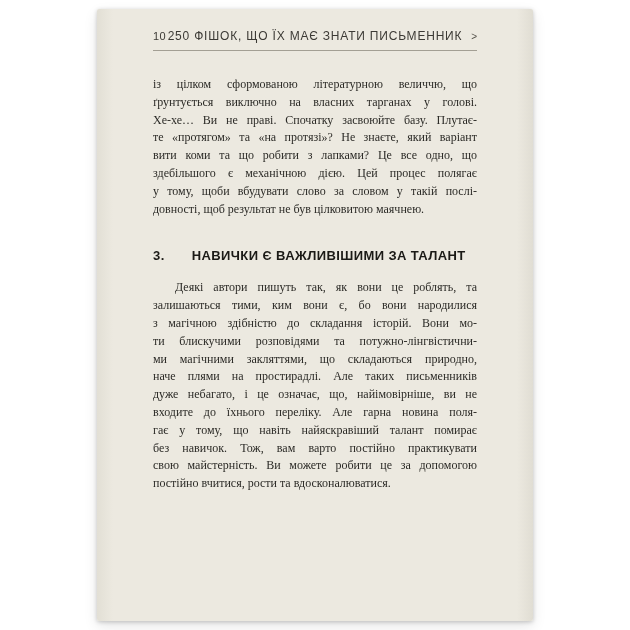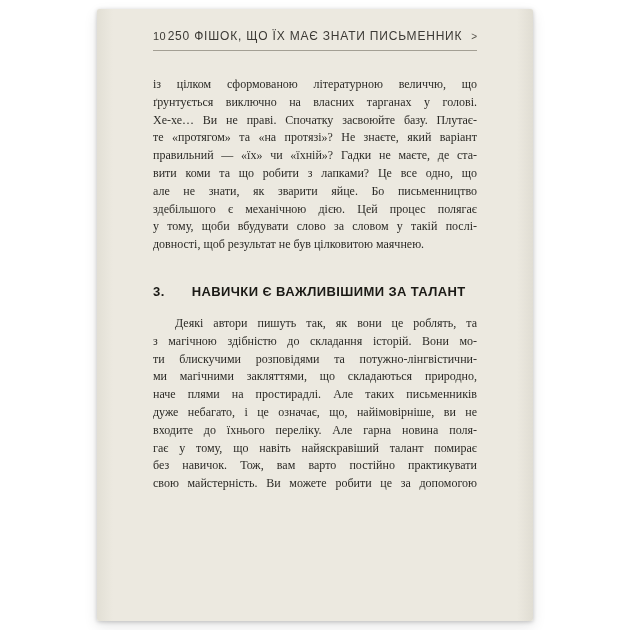--- a/index.html
+++ b/index.html
@@ -106,40 +106,40 @@
       <span class="runtitle">250 ФІШОК, ЩО ЇХ МАЄ ЗНАТИ ПИСЬМЕННИК</span>
       <span class="chev">&gt;</span>
     </div>
     <div class="rule"></div>
 
     <div class="para para-first">
         <div class="line">із цілком сформованою літературною величчю, що</div>
         <div class="line">ґрунтується виключно на власних тарганах у голові.</div>
         <div class="line">Хе-хе… Ви не праві. Спочатку засвоюйте базу. Плутає-</div>
         <div class="line">те «протягом» та «на протязі»? Не знаєте, який варіант</div>
-        <div class="line">правильний — «їх» чи «їхній»? Гадки не маєте, де ста-</div>
         <div class="line">вити коми та що робити з лапками? Це все одно, що</div>
-        <div class="line">але не знати, як зварити яйце. Бо письменництво</div>
         <div class="line">здебільшого є механічною дією. Цей процес полягає</div>
         <div class="line">у тому, щоби вбудувати слово за словом у такій послі-</div>
         <div class="line last">довності, щоб результат не був цілковитою маячнею.</div>
       </div>
 
     <div class="heading">
       <span class="hnum">3.</span>
       <span class="htitle">НАВИЧКИ Є ВАЖЛИВІШИМИ ЗА ТАЛАНТ</span>
     </div>
 
     <div class="para">
         <div class="line indent">Деякі автори пишуть так, як вони це роблять, та</div>
+        <div class="line">залишаються тими, ким вони є, бо вони народилися</div>
         <div class="line">з магічною здібністю до складання історій. Вони мо-</div>
         <div class="line">ти блискучими розповідями та потужно-лінгвістични-</div>
         <div class="line">ми магічними закляттями, що складаються природно,</div>
         <div class="line">наче плями на простирадлі. Але таких письменників</div>
         <div class="line">дуже небагато, і це означає, що, найімовірніше, ви не</div>
         <div class="line">входите до їхнього переліку. Але гарна новина поля-</div>
         <div class="line">гає у тому, що навіть найяскравіший талант помирає</div>
         <div class="line">без навичок. Тож, вам варто постійно практикувати</div>
         <div class="line">свою майстерність. Ви можете робити це за допомогою</div>
+        <div class="line last">постійно вчитися, рости та вдосконалюватися.</div>
       </div>
 
   </div>
 </div>
 
 </body></html>

